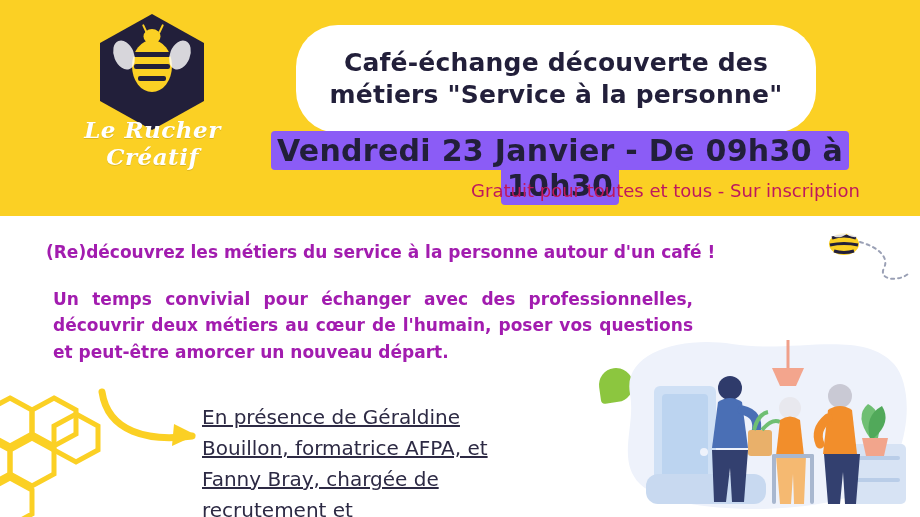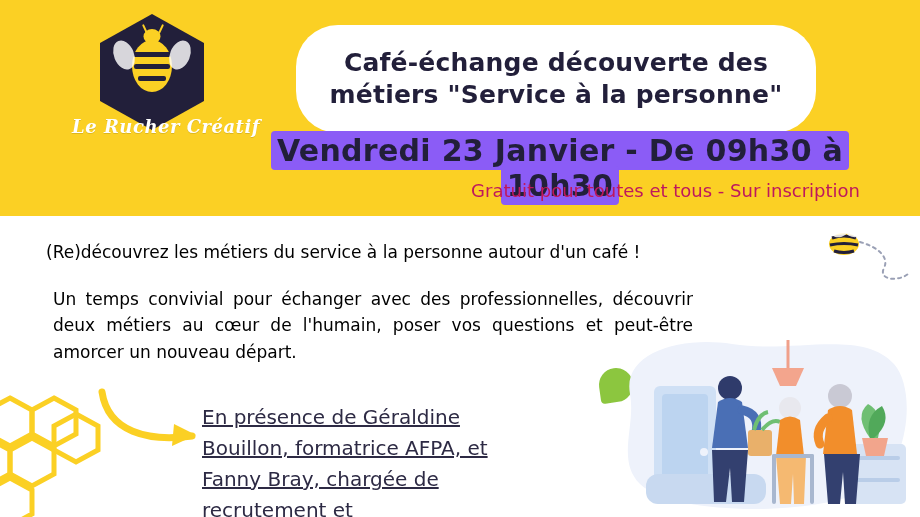--- a/index.html
+++ b/index.html
@@ -101,26 +101,26 @@
     background: rgba(255,255,255,0.82);
   }
   .bee-wing.l { left: 14px; transform: rotate(-22deg); }
   .bee-wing.r { left: 70px; transform: rotate(22deg); }
 
   .logo-text {
     position: absolute;
     left: 0;
     top: 108px;
     width: 215px;
-    text-align: right;
+    text-align: center;
     color: #ffffff;
     font-family: "DejaVu Serif", serif;
     font-style: italic;
     font-weight: bold;
-    font-size: 18px;
+    font-size: 23px;
     letter-spacing: 0.5px;
     text-shadow: 0 1px 0 rgba(0,0,0,0.12);
   }
 
   
   .title-pill {
     position: absolute;
     left: 296px;
     top: 25px;
     width: 520px;
@@ -174,21 +174,22 @@
     position: absolute;
     left: 0;
     top: 216px;
     width: 920px;
     height: 301px;
     background: #ffffff;
   }
 
   .para {
     position: absolute;
-    color: #000000;
+    color: #a21caf;
+    font-weight: bold;
   }
   .para-1 {
     left: 46px;
     top: 26px;
     width: 700px;
     font-size: 17px;
   }
   .para-2 {
     left: 46px;
     top: 70px;

